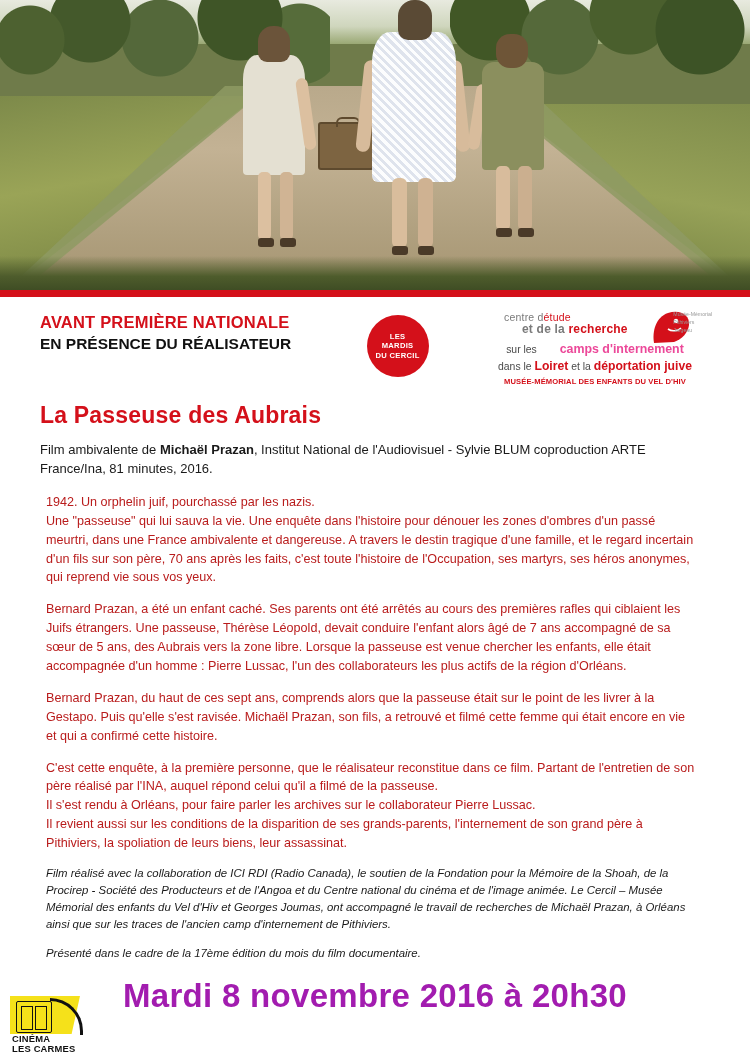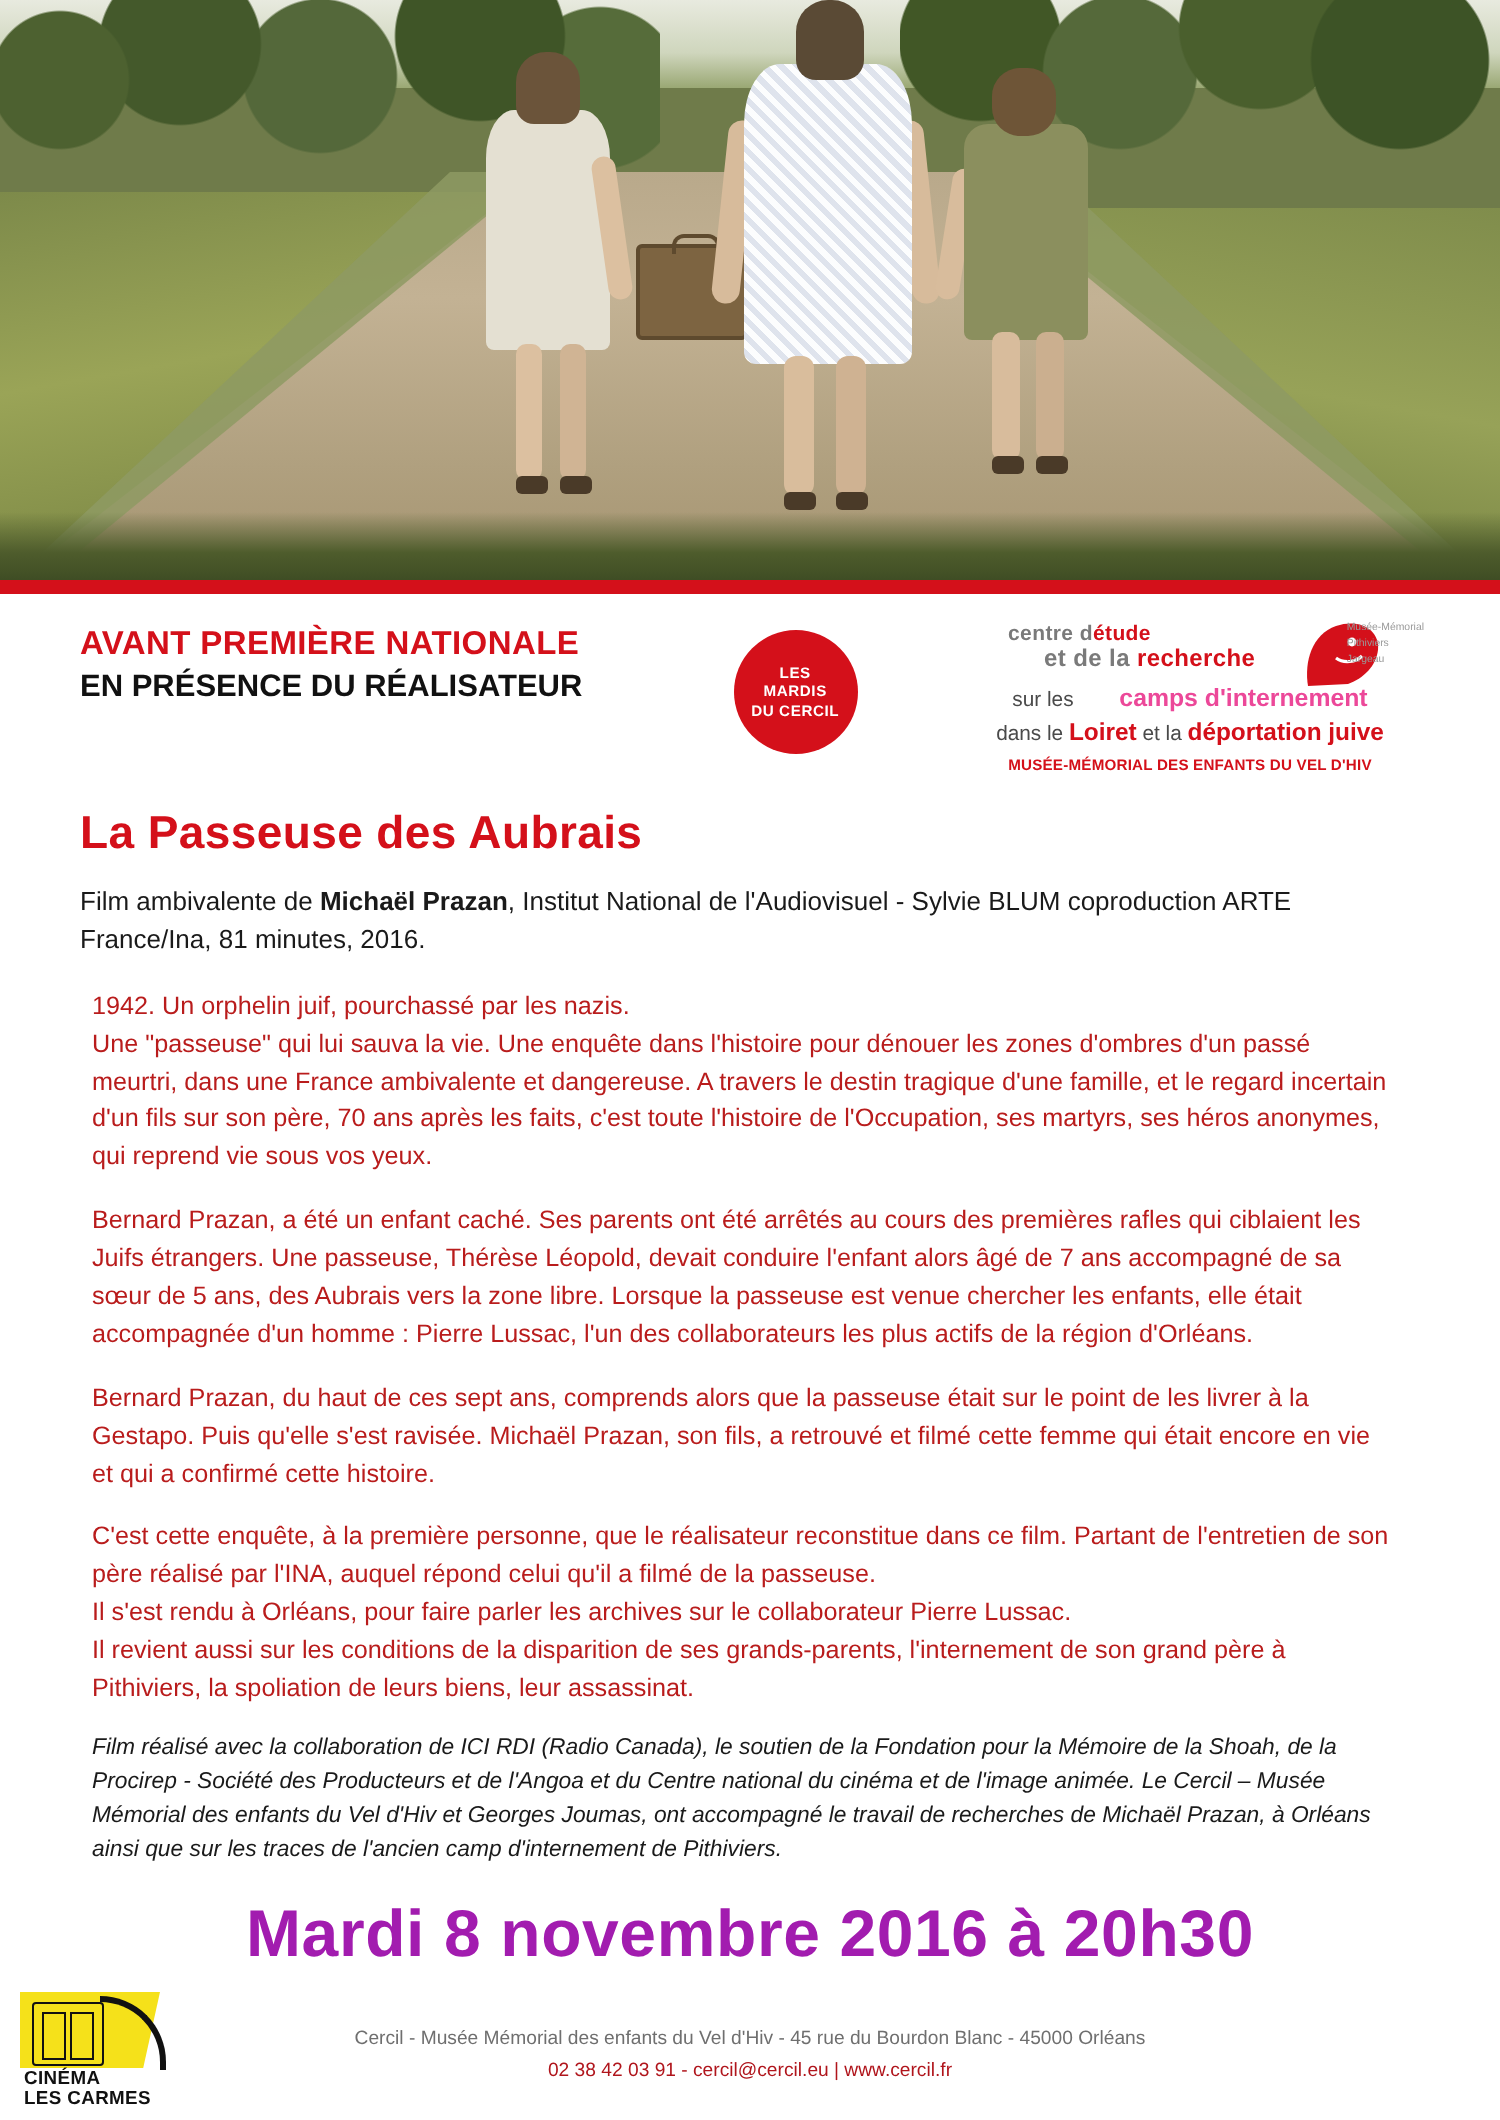--- a/index.html
+++ b/index.html
@@ -220,21 +220,21 @@
 
   
   .logo-cercil {
     flex: 0 0 auto;
     width: 230px;
     margin-top: -2px;
     text-align: center;
     position: relative;
   }
   .logo-cercil .l1 {
-    color: #7a7a7a; font-weight: bold; font-size: 10.5px; letter-spacing: .2px;
+    color: #7a7a7a; font-weight: normal; font-size: 10.5px; letter-spacing: .2px;
     text-align: left; padding-left: 24px;
   }
   .logo-cercil .l1 .red { color: #d4101a; }
   .logo-cercil .l2 {
     color: #7a7a7a; font-weight: bold; font-size: 12px; letter-spacing: .2px;
     text-align: left; padding-left: 42px; margin-top: -1px;
   }
   .logo-cercil .l2 .red { color: #d4101a; }
   .logo-cercil .l3 {
     font-size: 10.4px; color: #4a4a4a; margin-top: 5px; line-height: 1.35;
@@ -454,33 +454,30 @@
     <p>Bernard Prazan, du haut de ces sept ans, comprends alors que la passeuse était sur le point de les livrer à la Gestapo. Puis qu'elle s'est ravisée. Michaël Prazan, son fils, a retrouvé et filmé cette femme qui était encore en vie et qui a confirmé cette histoire.</p>
     <p class="tight">
       <span>C'est cette enquête, à la première personne, que le réalisateur reconstitue dans ce film. Partant de l'entretien de son père réalisé par l'INA, auquel répond celui qu'il a filmé de la passeuse.</span><br>
       <span>Il s'est rendu à Orléans, pour faire parler les archives sur le collaborateur Pierre Lussac.</span><br>
       <span>Il revient aussi sur les conditions de la disparition de ses grands-parents, l'internement de son grand père à Pithiviers, la spoliation de leurs biens, leur assassinat.</span>
     </p>
   </div>
 
   <div class="fineprint">
     <p>Film réalisé avec la collaboration de ICI RDI (Radio Canada), le soutien de la Fondation pour la Mémoire de la Shoah, de la Procirep - Société des Producteurs et de l'Angoa et du Centre national du cinéma et de l'image animée. Le Cercil – Musée Mémorial des enfants du Vel d'Hiv et Georges Joumas, ont accompagné le travail de recherches de Michaël Prazan, à Orléans ainsi que sur les traces de l'ancien camp d'internement de Pithiviers.</p>
+    <p>Présenté dans le cadre de la 17ème édition du mois du film documentaire.</p>
   </div>
 
   <div class="date-line">Mardi 8 novembre 2016 à 20h30</div>
 </div>
 
 <div class="footer">
   <div class="carmes-logo">
     <div class="yellow"></div>
     <div class="bldg"></div>
     <div class="swoosh"></div>
     <div class="cap">
       <span>CINÉMA</span><br>
       <span>LES CARMES</span>
     </div>
   </div>
 
-  <div class="footer-lines">
-    <div class="l1">Cercil - Musée Mémorial des enfants du Vel d'Hiv - 45 rue du Bourdon Blanc - 45000 Orléans</div>
-    <div class="l2">02 38 42 03 91 - cercil@cercil.eu | www.cercil.fr</div>
-  </div>
 </div>
 
 </body></html>

